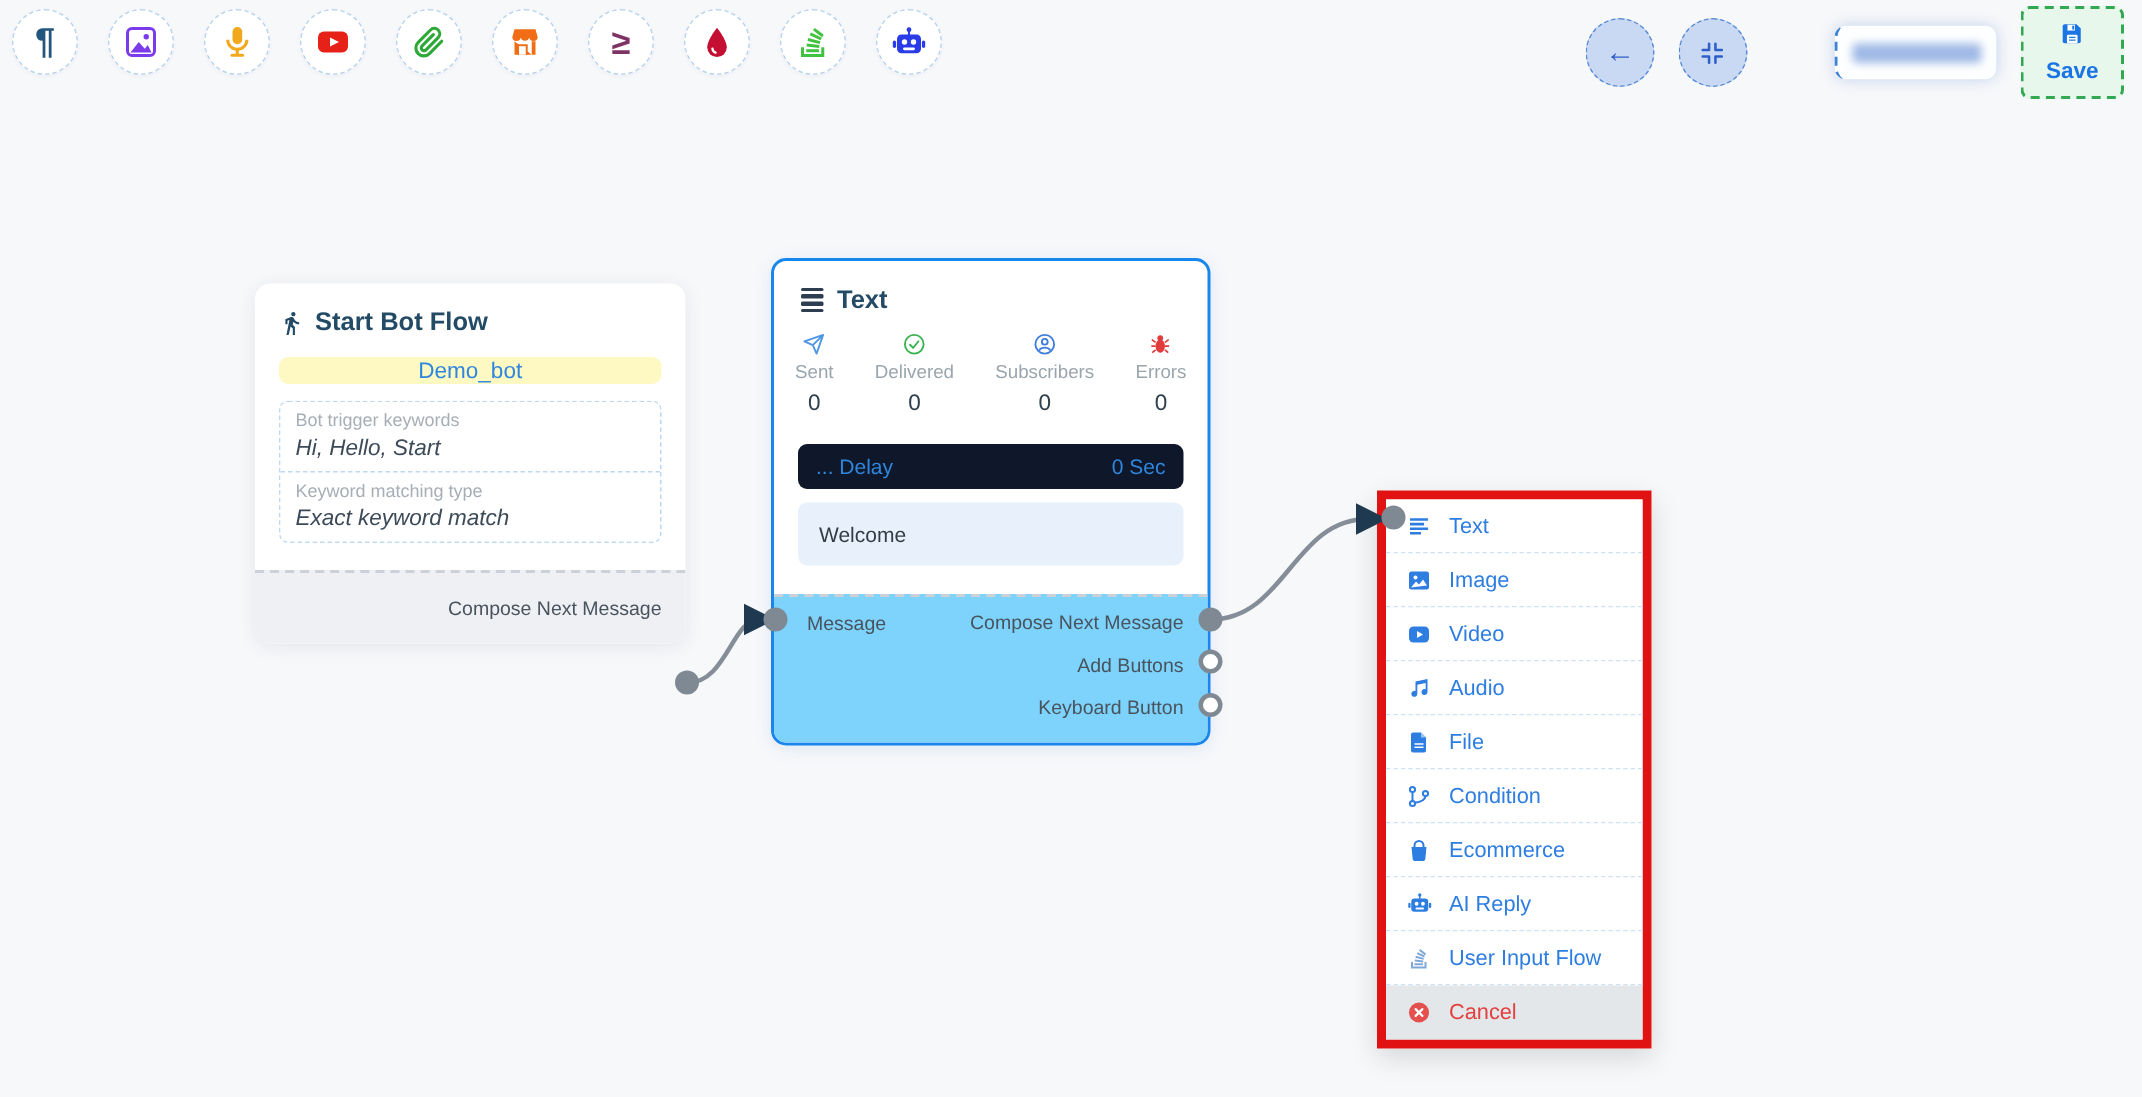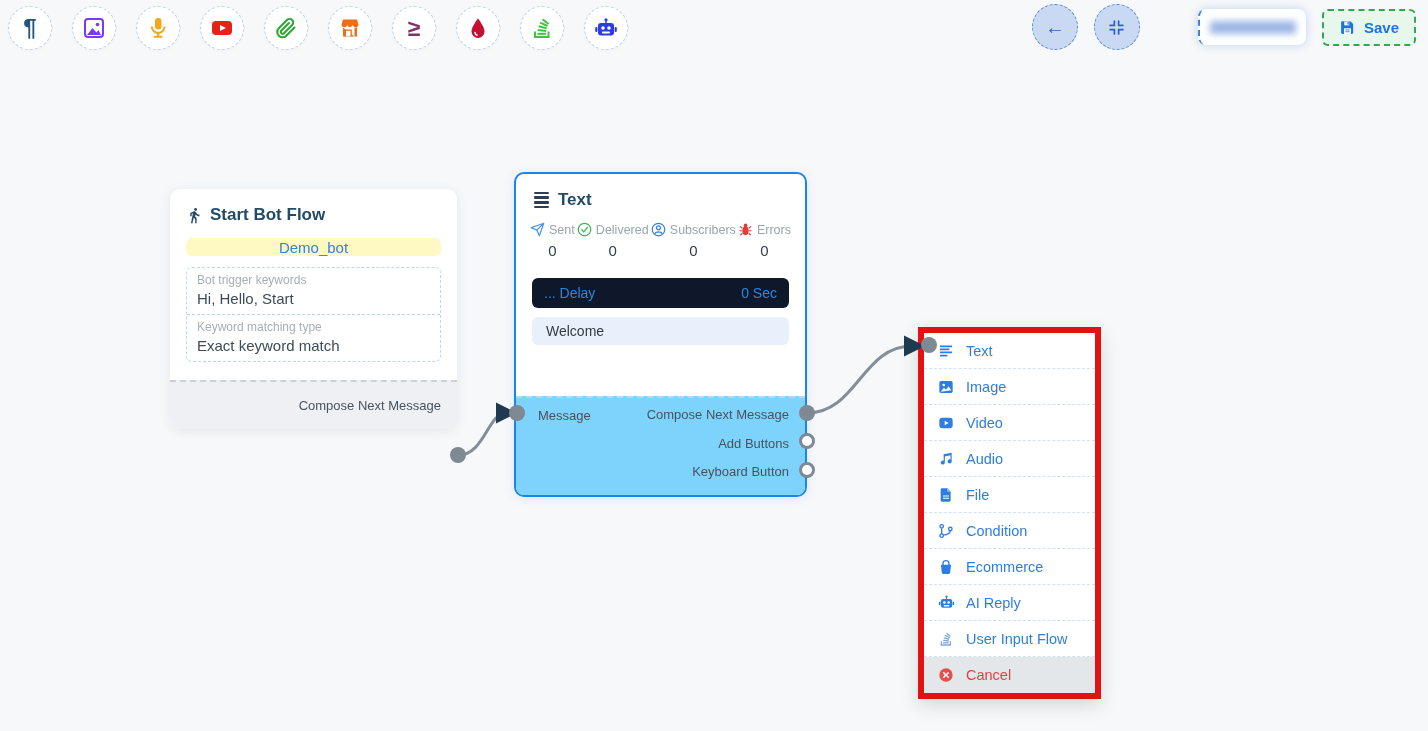--- a/index.html
+++ b/index.html
@@ -33,61 +33,61 @@
     position:relative; width:108px; height:36px; margin-left:42px;
     background:#fdfeff; border-radius:8px;
     border-left:2px dashed #3b82d8;
     display:flex; align-items:center; justify-content:center;
     box-shadow:0 0 10px rgba(190,205,235,.9);
   }
   .blur-pill { width:86px; height:13px; background:#9fb9e6; border-radius:3px; filter:blur(3px); }
   .save-btn {
     display:flex; align-items:center; gap:8px;
     background:#e7f7ec; border:2px dashed #33a852; border-radius:6px;
-    padding:8px 15px; color:#1b74e4; font-size:15px; font-weight:600; cursor:pointer;
+    padding:8px 15px; color:#1b74e4; font-size:15px; font-weight:600; cursor:pointer;flex-direction:column;
   }
 
   
   .start-node {
     position:absolute; left:170px; top:189px; width:287px;
     background:#fff; border-radius:10px;
     box-shadow:0 2px 12px rgba(30,50,80,.09); z-index:1;
   }
   .start-header { padding:16px 16px 0; display:flex; align-items:center; gap:7px;
     font-size:17px; font-weight:bold; color:#234b66; }
   .bot-name-btn { margin:13px 16px 0; height:18px; background:#fef9c3; border-radius:6px;
     display:flex; align-items:center; justify-content:center;
     color:#2e86de; font-size:15px; cursor:pointer; }
   .fields-box { margin:11px 16px 0; border:1px dashed #bcd8f2; border-radius:6px; }
   .field-row { padding:5px 10px 7px; border-bottom:1px dashed #bcd8f2; cursor:pointer; }
   .field-row:last-child { border-bottom:none; }
   .field-label { font-size:12px; color:#a7aeb6; margin-bottom:3px; }
-  .field-value { font-size:15px; color:#3d4b59; }
+  .field-value { font-size:15px; color:#3d4b59;font-style:italic; }
   .start-footer { margin-top:18px; border-top:2px dashed #ccd1d7; background:#eef0f3;
     border-radius:0 0 10px 10px; padding:16px; text-align:right;
     font-size:13px; color:#49535e; }
 
   
   .text-node {
     position:absolute; left:514px; top:172px; width:293px; height:325px;
     background:#fff; border:2px solid #1886ec; border-radius:10px;
     box-shadow:0 2px 12px rgba(24,100,200,.10); z-index:1;
   }
   .tn-header { padding:16px 18px 0; display:flex; align-items:center; gap:9px;
     font-size:17px; font-weight:bold; color:#234b66; }
   .hamburger { display:flex; flex-direction:column; gap:2.5px; }
   .hamburger i { display:block; width:15px; height:2.3px; background:#2c3e50; border-radius:1px; }
   .stats { display:flex; justify-content:space-between; padding:12px 14px 8px; }
   .stat { text-align:center; }
-  .stat-top { display:flex; align-items:center; gap:4px; font-size:12.5px; color:#9aa5ad; }
+  .stat-top { display:flex; align-items:center; gap:4px; font-size:12.5px; color:#9aa5ad;flex-direction:column; }
   .stat-val { margin-top:5px; font-size:15px; color:#30404c; }
   .delay-row { margin:11px 16px 0; height:30px; background:#0f172a; border-radius:6px;
     display:flex; align-items:center; justify-content:space-between; padding:0 12px;
     color:#2e86de; font-size:14px; cursor:pointer; }
-  .welcome-row { margin:9px 16px 0; height:28px; background:#e8f1fb; border-radius:6px;
+  .welcome-row { margin:9px 16px 0; height:42px; background:#e8f1fb; border-radius:6px;
     display:flex; align-items:center; padding:0 14px; font-size:14px; color:#333c44; cursor:pointer; }
   .tn-footer { position:absolute; left:0; right:0; top:222px; bottom:0;
     border-top:2px dashed #ccd1d7; background:#7dd3fc; border-radius:0 0 8px 8px;
     padding:6px 14px; font-size:13px; color:#49535e; }
   .tn-input-label { position:absolute; left:22px; top:10px; }
   .tn-outputs { position:absolute; right:16px; top:6px; display:flex; flex-direction:column;
     gap:6.5px; text-align:right; }
   .tn-outputs div { height:22px; line-height:22px; }
 
   

